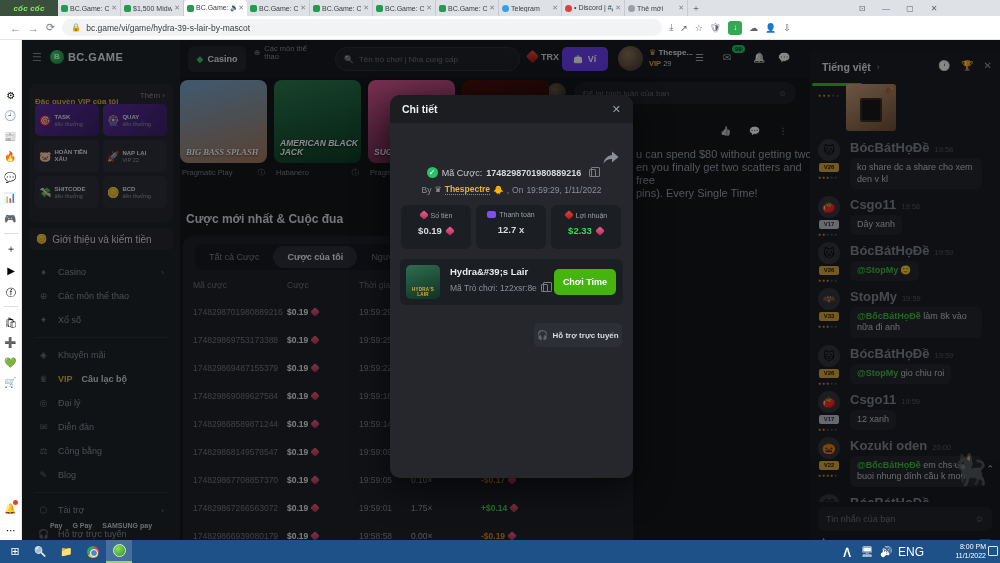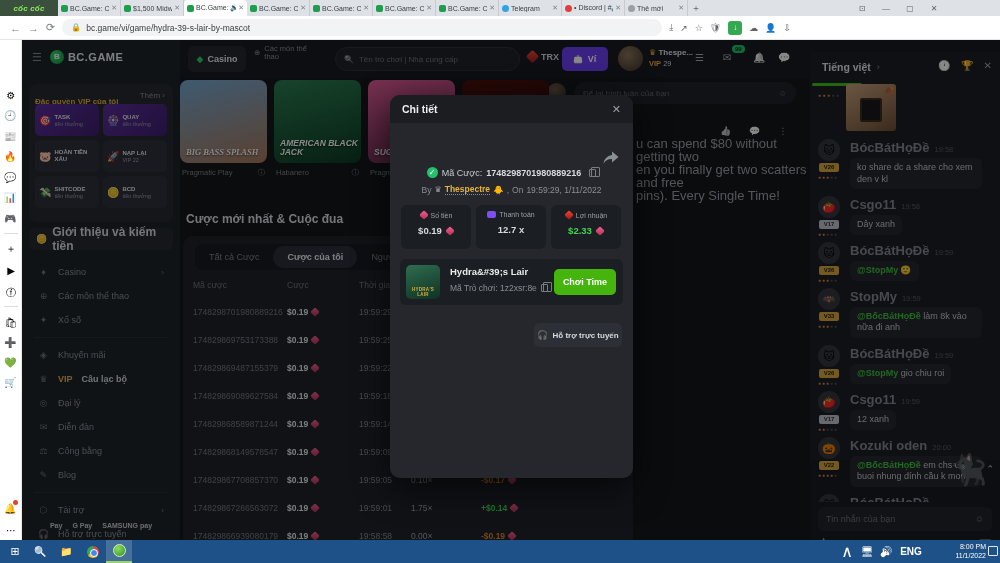--- a/index.html
+++ b/index.html
@@ -46,21 +46,21 @@
   #viptitle{color:#e8b33c;font-size:8px;font-weight:bold}
   #vipmore{position:absolute;right:8px;top:7px;color:#8a8f95;font-size:8px}
   #vipgrid{position:absolute;left:6px;top:20px;width:132px;display:grid;grid-template-columns:64px 64px;grid-gap:4px}
   .vchip{height:32px;border-radius:5px;background:#2c3037;display:flex;align-items:center;gap:3px;padding:0 4px;overflow:hidden}
   .vchip.purple{background:linear-gradient(135deg,#5b2d9d,#3c1e6b)}
   .vchip .vi{font-size:10px}
   .vchip .vl{font-size:6px;font-weight:bold;color:#e7e9ec;line-height:7px}
   .vchip .vs{font-size:5.5px;color:#9aa0a6;line-height:6px}
   #refbar{position:absolute;left:7px;top:188px;width:144px;height:22px;border-radius:6px;background:#24282d;display:flex;align-items:center;gap:5px;padding:0 7px}
   #refbar .ri{font-size:9px}
-  #refbar .rl{color:#d9dce0;font-size:12px;font-weight:bold}
+  #refbar .rl{color:#d9dce0;font-size:10px;font-weight:normal}
   #bcmenu{position:absolute;left:0;top:220px;width:158px}
   .mitem{height:24px;display:flex;align-items:center;gap:9px;padding:0 16px;color:#8a8f95;font-size:9px}
   .mitem .mi{width:11px;text-align:center;font-size:9px;color:#6f747a}
   .mitem .chev{margin-left:auto;color:#6f747a;font-size:8px}
   .mitem .vipg{color:#e8b33c;font-weight:bold}
   .mitem .vipw{color:#d3d7db;font-weight:bold}
   .mhr{border-top:1px solid #2b2f35;margin:5px 12px}
   #pays{position:absolute;left:0;top:482px;width:158px;display:flex;gap:10px;justify-content:center;color:#c9ccd0}
   .pay{font-size:7px;font-weight:bold}
   
@@ -81,21 +81,21 @@
   #mailbadge{position:absolute;left:552px;top:5px;background:#23c26b;color:#08300f;font-size:6px;font-weight:bold;border-radius:6px;padding:0 3px;line-height:8px;z-index:2}
   
   .gcard{position:absolute;top:40px;width:87px;height:83px;border-radius:8px;overflow:hidden}
   .gcard .gt{position:absolute;left:6px;bottom:6px;color:#fff;font-weight:bold;font-size:8.5px;line-height:9px;font-style:italic;text-shadow:0 1px 2px rgba(0,0,0,.6)}
   .gcap{position:absolute;top:128px;width:87px;display:flex;justify-content:space-between;color:#7d8288;font-size:7.5px;padding:0 2px}
   
   #cmtav{position:absolute;left:367px;top:43px;width:19px;height:19px;border-radius:50%;background:radial-gradient(circle at 40% 35%,#6c5a45,#2e2a25)}
   #cmtinput{position:absolute;left:394px;top:42px;width:222px;height:22px;border-radius:11px;background:#1d2024;display:flex;align-items:center;justify-content:space-between;padding:0 9px;color:#63686e;font-size:8px}
   #cmticons{position:absolute;left:540px;top:86px;display:flex;gap:18px;font-size:9px;color:#8a8f95}
   #cmticons span{filter:grayscale(1) brightness(1)}
-  #cmtlines{position:absolute;left:456px;top:97px;width:176px;color:#9aa0a6;font-size:13px;line-height:13px}
+  #cmtlines{position:absolute;left:456px;top:108px;width:176px;color:#9aa0a6;font-size:11px;line-height:13px}
   
   #betheading{position:absolute;left:6px;top:172px;color:#dadde0;font-size:12px;font-weight:bold}
   #bettable{position:absolute;left:3px;top:196px;width:450px;height:304px;background:#1e2126;border-radius:10px 10px 0 0}
   #bettabs{position:absolute;left:12px;top:8px;width:360px;height:26px;background:#17191d;border-radius:8px;display:flex;align-items:center}
   .btab{font-size:9px;color:#7d8288;padding:0 14px;height:22px;display:flex;align-items:center;border-radius:12px;white-space:nowrap}
   .btab.on{background:#2b2f36;color:#eceef0;font-weight:bold}
   #betcols{position:absolute;left:0;top:44px;width:450px;height:14px;font-size:8.5px;color:#6f747a}
   .c1{position:absolute;left:10px}.c2{position:absolute;left:104px}.c3{position:absolute;left:176px}
   .c4{position:absolute;left:228px}.c5{position:absolute;left:298px}
   #betrows{position:absolute;left:0;top:62px;width:450px}
@@ -683,19 +683,19 @@
   <div class="tk" id="tkcoc" style="left:106px;width:26px">
       <div id="tkcocdot"></div>
     </div>
   <div class="tk" style="left:838px;width:18px">∧</div>
   <div class="tk" style="left:858px;width:18px">
       <span class="em">🖥</span>
     </div>
   <div class="tk" style="left:878px;width:18px">
       <span class="em">🔊</span>
     </div>
-  <div class="tk" style="left:898px;width:26px;font-size:10px;font-weight:bold">ENG</div>
+  <div class="tk" style="left:898px;width:26px;font-size:12px;font-weight:normal">ENG</div>
   <div id="tkclock">
     <div>8:00 PM</div>
       <div>11/1/2022</div>
   </div>
   <div id="tknotif"></div>
 </div>
 
 </body></html>

